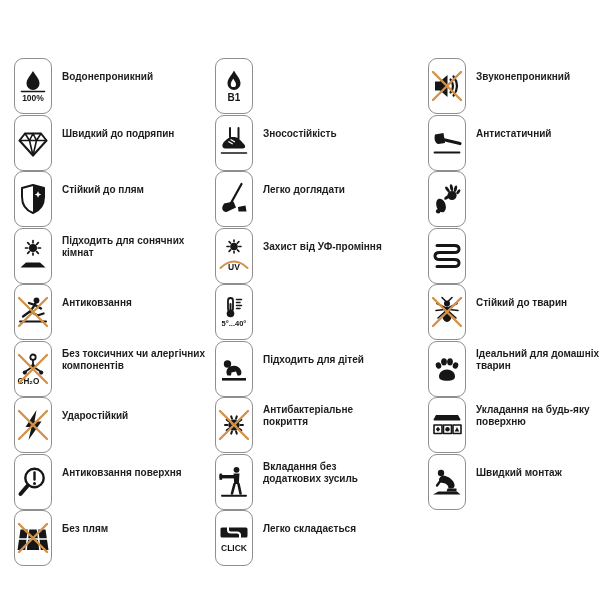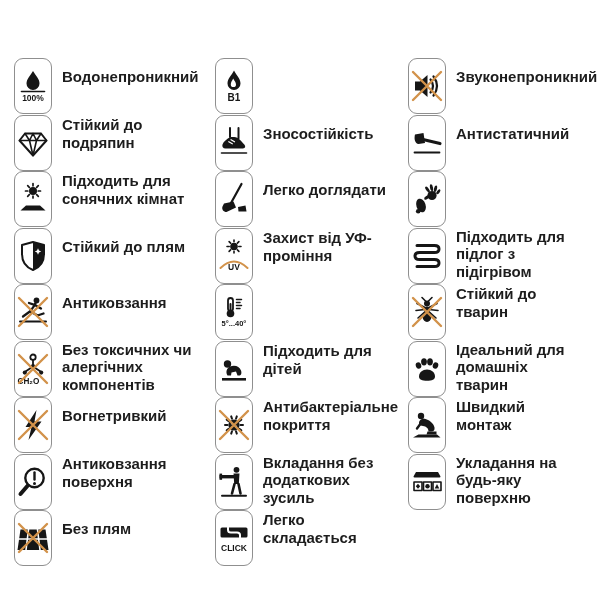--- a/index.html
+++ b/index.html
@@ -5,29 +5,29 @@
   :root{
     --icon:#161616; --cross:#d2924a; --border:#8f8f8f; --label:#1d1d1d; --bg:#ffffff;
   }
   *{margin:0;padding:0;box-sizing:border-box;}
   html,body{width:600px;height:600px;background:var(--bg);overflow:hidden;
     font-family:"Liberation Sans","DejaVu Sans",sans-serif;}
   .board{position:relative;width:600px;height:600px;}
   .col{position:absolute;top:58px;display:flex;flex-direction:column;}
   .col1{left:14px;}
   .col2{left:215px;}
-  .col3{left:408px;}
+  .col3{left:428px;}
   .cell{height:56.5px;display:flex;align-items:flex-start;gap:10px;}
   .icon-box{flex:none;width:38px;height:56px;border:1.6px solid var(--border);
     border-radius:9px;background:#fff;display:flex;align-items:center;justify-content:center;
     color:var(--icon);}
   .icon-box svg{display:block;}
   .icon-box svg text{font-family:"Liberation Sans","DejaVu Sans",sans-serif;font-weight:700;fill:var(--icon);}
   .lblwrap{min-height:38px;display:flex;align-items:center;}
-  .lbl{font-size:15px;font-weight:700;line-height:1.18;color:var(--label);}
+  .lbl{font-size:10px;font-weight:700;line-height:1.18;color:var(--label);}
   .col1 .lbl{max-width:150px;}
   .col2 .lbl{max-width:134px;}
   .col3 .lbl{max-width:128px;}
   .stk{stroke:currentColor;fill:none;stroke-linecap:round;stroke-linejoin:round;}
   .fil{fill:currentColor;stroke:none;}
   .cross{stroke:var(--cross);stroke-width:2.4;stroke-linecap:round;fill:none;}
   .uvarc{stroke:var(--cross);stroke-width:2;stroke-linecap:round;fill:none;}
   .wht{fill:#ffffff;stroke:none;}
   .whtl{stroke:#ffffff;fill:none;stroke-linecap:round;}
 </style>
@@ -52,47 +52,47 @@
     </div>
 
     <div class="cell">
       <div class="icon-box">
         <svg viewBox="0 0 34 34" width="34" height="34">
           <path class="stk" stroke-width="2" d="M9 7.5 H25 L30.5 14.5 L17 29.5 L3.5 14.5 Z"></path>
           <path class="stk" stroke-width="1.6" d="M3.5 14.5 H30.5 M9 7.5 L13.5 14.5 L17 29.5 L20.5 14.5 L25 7.5 M17 7.5 L13.5 14.5 M17 7.5 L20.5 14.5"></path>
         </svg>
       </div>
       <div class="lblwrap">
-          <div class="lbl">Стійкий до подряпин</div>
+          <div class="lbl">Швидкий до подряпин</div>
+        </div>
+    </div>
+
+    <div class="cell">
+      <div class="icon-box">
+        <svg viewBox="0 0 34 34" width="34" height="34">
+          <path class="stk" stroke-width="2" d="M17 3 L28 6 V15 C28 23 23.5 28.5 17 31 C10.5 28.5 6 23 6 15 V6 Z"></path>
+          <path class="fil" d="M17 3 L28 6 V15 C28 23 23.5 28.5 17 31 Z"></path>
+          <path class="wht" d="M22 9.3 l1 2.2 2.2 1 -2.2 1 -1 2.2 -1 -2.2 -2.2 -1 2.2 -1 Z"></path>
+        </svg>
+      </div>
+      <div class="lblwrap">
+          <div class="lbl">Стійкий до плям</div>
         </div>
     </div>
 
     <div class="cell">
       <div class="icon-box">
         <svg viewBox="0 0 34 34" width="34" height="34">
           <circle class="fil" cx="17" cy="9" r="4"></circle>
           <path class="stk" stroke-width="1.7" d="M22.2 9 H24.5 M20.7 12.7 L22.3 14.3 M17 14.2 V16 M13.3 12.7 L11.7 14.3 M11.8 9 H9.5 M13.3 5.3 L11.7 3.7 M17 3.8 V1.6 M20.7 5.3 L22.3 3.7"></path>
           <path class="fil" d="M4.5 28.5 L10 23.5 H24 L29.5 28.5 Z"></path>
         </svg>
       </div>
       <div class="lblwrap">
           <div class="lbl">Підходить для сонячних кімнат</div>
-        </div>
-    </div>
-
-    <div class="cell">
-      <div class="icon-box">
-        <svg viewBox="0 0 34 34" width="34" height="34">
-          <path class="stk" stroke-width="2" d="M17 3 L28 6 V15 C28 23 23.5 28.5 17 31 C10.5 28.5 6 23 6 15 V6 Z"></path>
-          <path class="fil" d="M17 3 L28 6 V15 C28 23 23.5 28.5 17 31 Z"></path>
-          <path class="wht" d="M22 9.3 l1 2.2 2.2 1 -2.2 1 -1 2.2 -1 -2.2 -2.2 -1 2.2 -1 Z"></path>
-        </svg>
-      </div>
-      <div class="lblwrap">
-          <div class="lbl">Стійкий до плям</div>
         </div>
     </div>
 
     <div class="cell">
       <div class="icon-box">
         <svg viewBox="0 0 34 34" width="34" height="34">
           <circle class="fil" cx="20.5" cy="5.5" r="2.9"></circle>
           <path class="stk" stroke-width="2.3" d="M19.5 8.8 C18 11.5 16 13.8 14.2 16.2 M19.2 10.2 L25 13.5 M19.2 10.2 L13 8 M14.2 16.2 L7 21.5 M14.2 16.2 L21.5 20.5 L27.5 18.5"></path>
           <line class="stk" x1="4" y1="26.5" x2="30" y2="26.5" stroke-width="2"></line>
           <path class="cross" d="M3 3 L31 31 M31 3 L3 31"></path>
@@ -121,21 +121,21 @@
     </div>
 
     <div class="cell">
       <div class="icon-box">
         <svg viewBox="0 0 34 34" width="34" height="34">
           <path class="fil" d="M20.5 2 L9.5 19 H15.5 L12.5 32 L25.5 13.5 H18.5 Z"></path>
           <path class="cross" d="M3 3 L31 31 M31 3 L3 31"></path>
         </svg>
       </div>
       <div class="lblwrap">
-          <div class="lbl">Вогнетривкий</div>
+          <div class="lbl">Ударостійкий</div>
         </div>
     </div>
 
     <div class="cell">
       <div class="icon-box">
         <svg viewBox="0 0 34 34" width="34" height="34">
           <circle class="stk" cx="18.5" cy="13" r="9.2" stroke-width="2.4"></circle>
           <line class="stk" x1="11.8" y1="20.5" x2="4.5" y2="29" stroke-width="4"></line>
           <line class="stk" x1="18.5" y1="7.5" x2="18.5" y2="14.5" stroke-width="2.4"></line>
           <circle class="fil" cx="18.5" cy="18.4" r="1.5"></circle>
@@ -328,23 +328,20 @@
         </svg>
       </div>
     </div>
 
     <div class="cell">
       <div class="icon-box">
         <svg viewBox="0 0 34 34" width="34" height="34">
           <path class="stk" stroke-width="3" d="M7 6.5 H24.5 Q29 6.5 29 10 Q29 13.5 24.5 13.5 H9.5 Q5 13.5 5 17 Q5 20.5 9.5 20.5 H24.5 Q29 20.5 29 24 Q29 27.5 24.5 27.5 H7"></path>
         </svg>
       </div>
-      <div class="lblwrap">
-          <div class="lbl">Підходить для підлог з підігрівом</div>
-        </div>
     </div>
 
     <div class="cell">
       <div class="icon-box">
         <svg viewBox="0 0 34 34" width="34" height="34">
           <path class="stk" stroke-width="1.6" d="M15.5 6 L12 2.5 M18.5 6 L22 2.5"></path>
           <circle class="fil" cx="17" cy="8.5" r="3"></circle>
           <circle class="fil" cx="17" cy="14" r="2.6"></circle>
           <ellipse class="fil" cx="17" cy="21.5" rx="4.4" ry="5.4"></ellipse>
           <path class="stk" stroke-width="1.6" d="M15 12.5 L7 8.5 M14.8 14.5 L6 15.5 M15.2 16.5 L8 23 M19 12.5 L27 8.5 M19.2 14.5 L28 15.5 M18.8 16.5 L26 23"></path>
@@ -361,49 +358,49 @@
         <svg viewBox="0 0 34 34" width="34" height="34">
           <path class="fil" d="M17 17.5 C21.5 17.5 25 20.5 25 24.5 C25 27.5 22 28.8 17 28.8 C12 28.8 9 27.5 9 24.5 C9 20.5 12.5 17.5 17 17.5 Z"></path>
           <ellipse class="fil" cx="8.5" cy="13.5" rx="2.7" ry="3.3" transform="rotate(-20 8.5 13.5)"></ellipse>
           <ellipse class="fil" cx="14" cy="9.8" rx="2.9" ry="3.6"></ellipse>
           <ellipse class="fil" cx="20" cy="9.8" rx="2.9" ry="3.6"></ellipse>
           <ellipse class="fil" cx="25.5" cy="13.5" rx="2.7" ry="3.3" transform="rotate(20 25.5 13.5)"></ellipse>
         </svg>
       </div>
       <div class="lblwrap">
           <div class="lbl">Ідеальний для домашніх тварин</div>
-        </div>
-    </div>
-
-    <div class="cell">
-      <div class="icon-box">
-        <svg viewBox="0 0 34 34" width="34" height="34">
-          <circle class="fil" cx="11" cy="8" r="3.2"></circle>
-          <path class="fil" d="M13.5 10.5 C19 11.5 23.5 15 24.5 19.5 C25 22 23.5 23.5 21.5 23.5 L18.5 23.5 C18.5 20 16 18.5 13 18 L10.5 17.5 C8 15.5 8.5 11.5 13.5 10.5 Z"></path>
-          <path class="stk" stroke-width="2.4" d="M12.5 13 L7 20.5"></path>
-          <path class="fil" d="M17.5 23.5 H26.5 V26.5 H16.5 Z"></path>
-          <path class="fil" d="M3 29.5 L8.5 26.5 H27 L30.5 29.5 Z"></path>
-        </svg>
-      </div>
-      <div class="lblwrap">
-          <div class="lbl">Швидкий монтаж</div>
         </div>
     </div>
 
     <div class="cell">
       <div class="icon-box">
         <svg viewBox="0 0 34 34" width="34" height="34">
           <path class="fil" d="M6 7 H28 L30.5 11.5 Q30.5 12.5 29.5 12.5 H4.5 Q3.5 12.5 3.5 11.5 Z"></path>
           <rect class="stk" x="4" y="17" width="8" height="8.5" stroke-width="1.6"></rect>
           <rect class="stk" x="13.5" y="17" width="8" height="8.5" stroke-width="1.6"></rect>
           <rect class="stk" x="23" y="17" width="8" height="8.5" stroke-width="1.6"></rect>
           <path class="fil" d="M8 18.8 L10.2 21.2 L8 23.7 L5.8 21.2 Z"></path>
           <circle class="fil" cx="17.5" cy="21.2" r="2.2"></circle>
           <path class="fil" d="M27 18.9 L29.3 23.4 H24.7 Z"></path>
         </svg>
       </div>
       <div class="lblwrap">
           <div class="lbl">Укладання на будь-яку поверхню</div>
         </div>
     </div>
 
+    <div class="cell">
+      <div class="icon-box">
+        <svg viewBox="0 0 34 34" width="34" height="34">
+          <circle class="fil" cx="11" cy="8" r="3.2"></circle>
+          <path class="fil" d="M13.5 10.5 C19 11.5 23.5 15 24.5 19.5 C25 22 23.5 23.5 21.5 23.5 L18.5 23.5 C18.5 20 16 18.5 13 18 L10.5 17.5 C8 15.5 8.5 11.5 13.5 10.5 Z"></path>
+          <path class="stk" stroke-width="2.4" d="M12.5 13 L7 20.5"></path>
+          <path class="fil" d="M17.5 23.5 H26.5 V26.5 H16.5 Z"></path>
+          <path class="fil" d="M3 29.5 L8.5 26.5 H27 L30.5 29.5 Z"></path>
+        </svg>
+      </div>
+      <div class="lblwrap">
+          <div class="lbl">Швидкий монтаж</div>
+        </div>
+    </div>
+
   </div>
 </div>
 
 </body></html>

